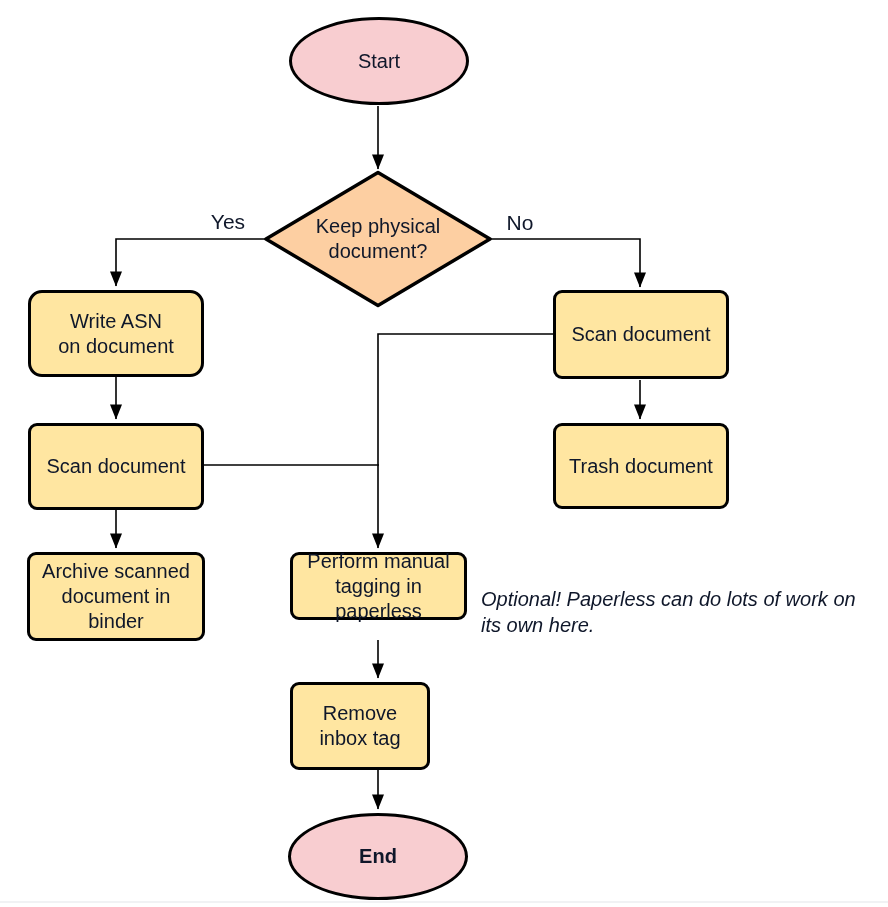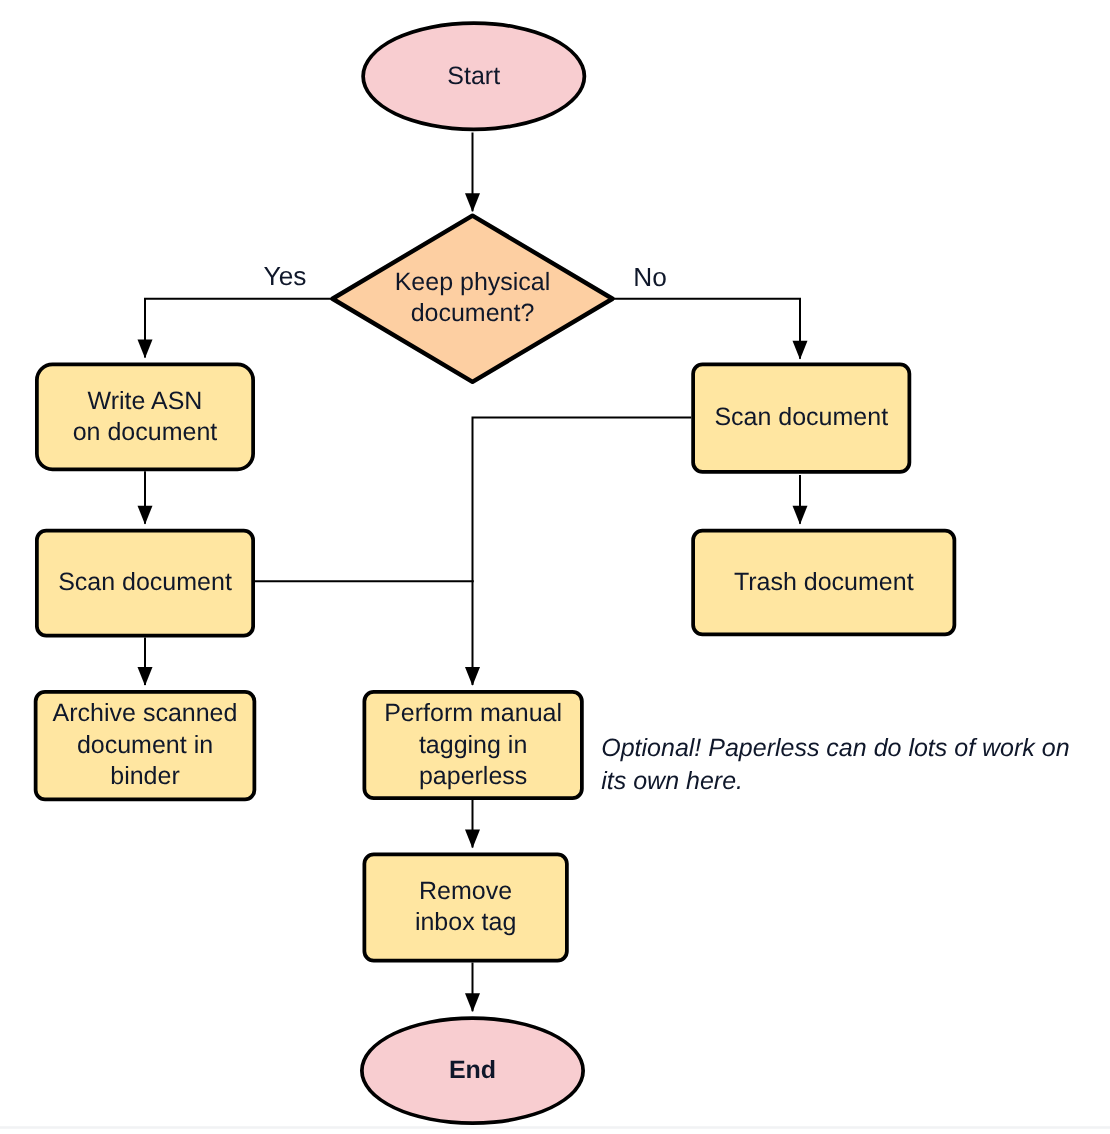--- a/index.html
+++ b/index.html
@@ -140,34 +140,34 @@
   <div class="node" style="left:27px; top:552px; width:178px; height:89px;">
     <span class="label">Archive scanned
 document in
 binder</span>
   </div>
 
   <div class="node" style="left:553px; top:290px; width:176px; height:89px;">
     <span class="label">Scan document</span>
   </div>
 
-  <div class="node" style="left:553px; top:423px; width:212px; height:86px;">
+  <div class="node" style="left:553px; top:423px; width:176px; height:86px;">
     <span class="label">Trash document</span>
   </div>
 
-  <div class="node" style="left:290px; top:552px; width:177px; height:88px;">
+  <div class="node" style="left:290px; top:552px; width:177px; height:68px;">
     <span class="label">Perform manual
 tagging in
 paperless</span>
   </div>
 
   <div class="note">Optional! Paperless can do lots of work on
 its own here.</div>
 
-  <div class="node" style="left:290px; top:682px; width:165px; height:88px;">
+  <div class="node" style="left:290px; top:682px; width:140px; height:88px;">
     <span class="label">Remove
 inbox tag</span>
   </div>
 
   <div class="node terminator" style="left:288px; top:813px; width:180px; height:87px;font-weight:bold;">
     <span class="label">End</span>
   </div>
 
   <div class="bottom-divider"></div>
 

